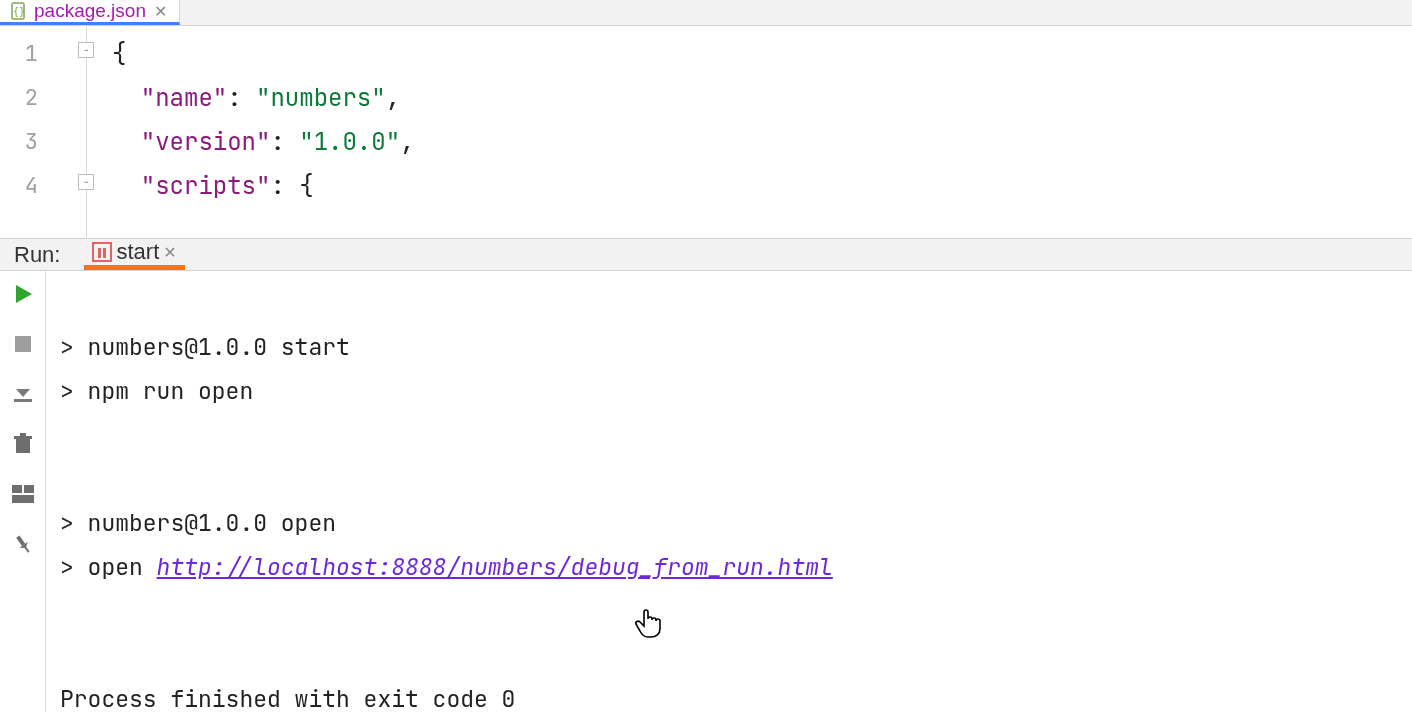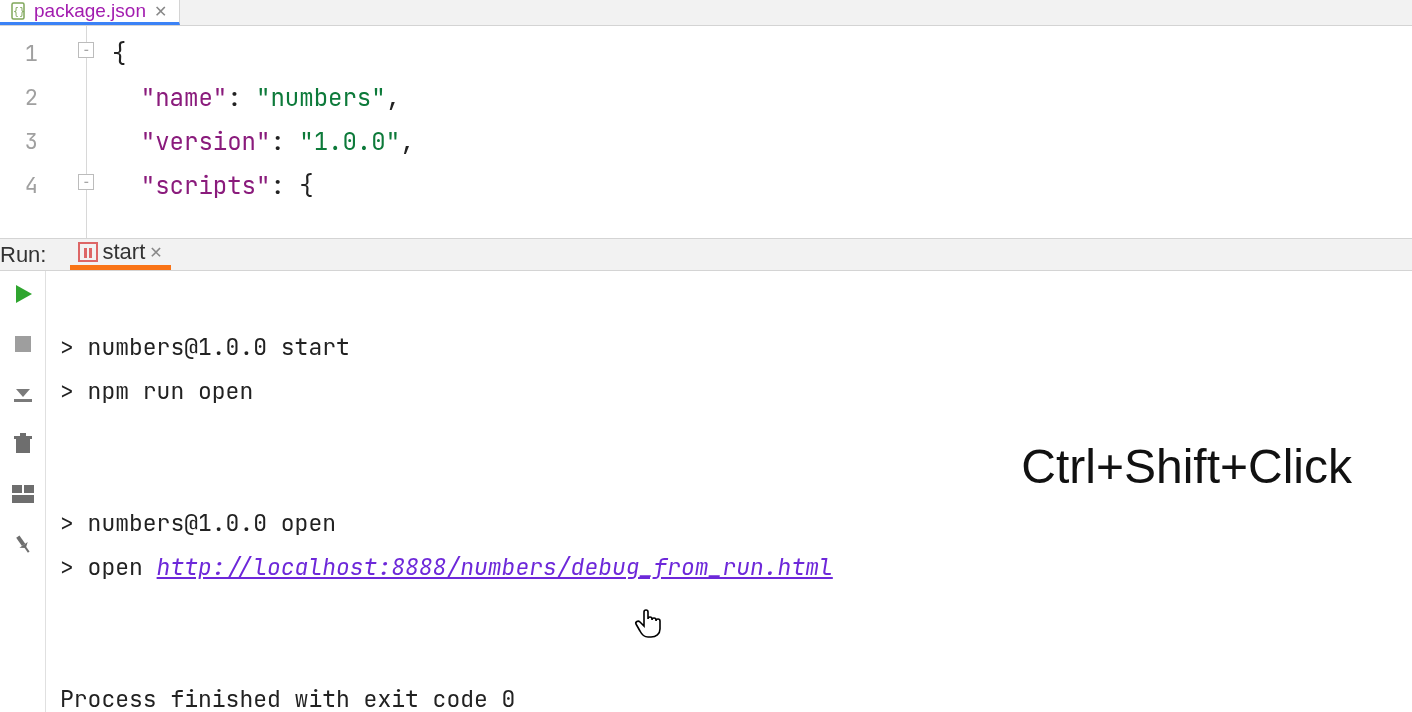--- a/index.html
+++ b/index.html
@@ -96,21 +96,21 @@
   .tok-str { color: #0d7a3a; }
 
   
   .runbar {
     display:flex;
     align-items:center;
     height: 48px;
     border-top: 1px solid #d4d4d4;
     border-bottom: 1px solid #d4d4d4;
     background:#f2f2f2;
-    padding-left: 0;
+    padding-left: 14px;
     gap: 24px;
   }
   .run-label { font-size: 22px; color:#333; }
   .run-tab {
     display:flex;
     align-items:center;
     gap:4px;
     height:100%;
     padding: 0 8px;
     border-bottom: 5px solid #f97316;
@@ -264,21 +264,20 @@
 <span>&gt; npm run open</span>
 <span></span>
 <span></span>
 <span>&gt; numbers@1.0.0 open</span>
 <span><span>&gt; open </span><a href="#">http://localhost:8888/numbers/debug_from_run.html</a></span>
 <span></span>
 <span></span>
 <span>Process finished with exit code 0</span>
 
     <div class="overlay">
-      <div>Ctrl+Shift+Click</div>
     </div>
 
     <div class="cursor-hand" style="left:588px; top:248px;">
       <svg width="30" height="32" viewBox="0 0 30 32">
         <path d="M10 14 V5 a2 2 0 0 1 4 0 V12 a2 2 0 0 1 4 0 V13 a2 2 0 0 1 4 0 V14 a2 2 0 0 1 4 0 V22 c0 5 -4 8 -9 8 h-3 c-4 0 -6 -2 -8 -6 l-4 -7 c-1 -2 2 -4 4 -2 l4 4 Z" fill="#ffffff" stroke="#000000" stroke-width="1.6"></path>
       </svg>
     </div>
   </div>
 </div>
 

